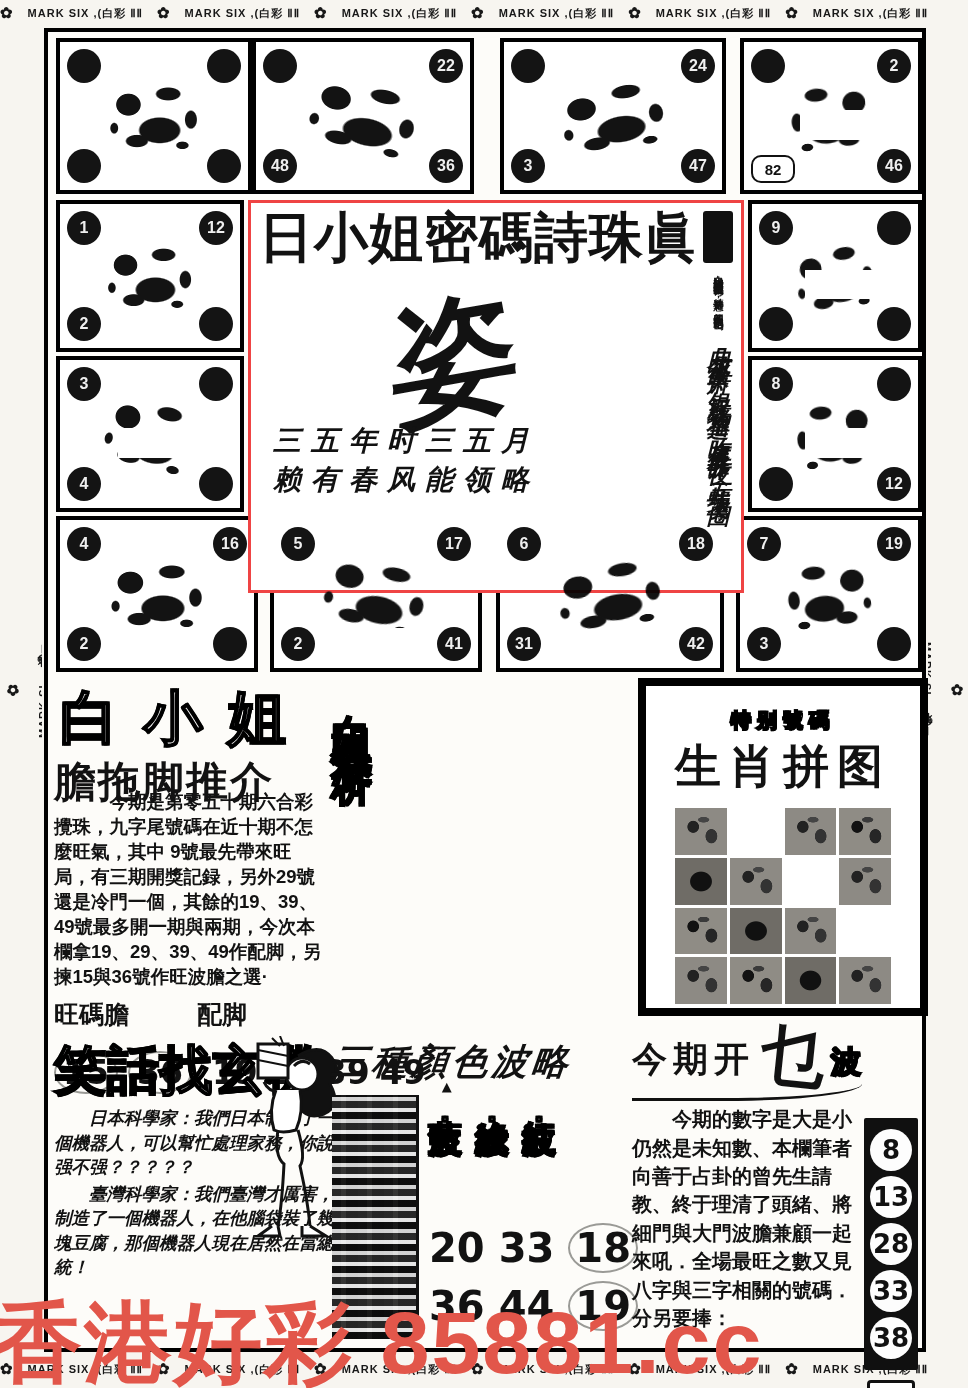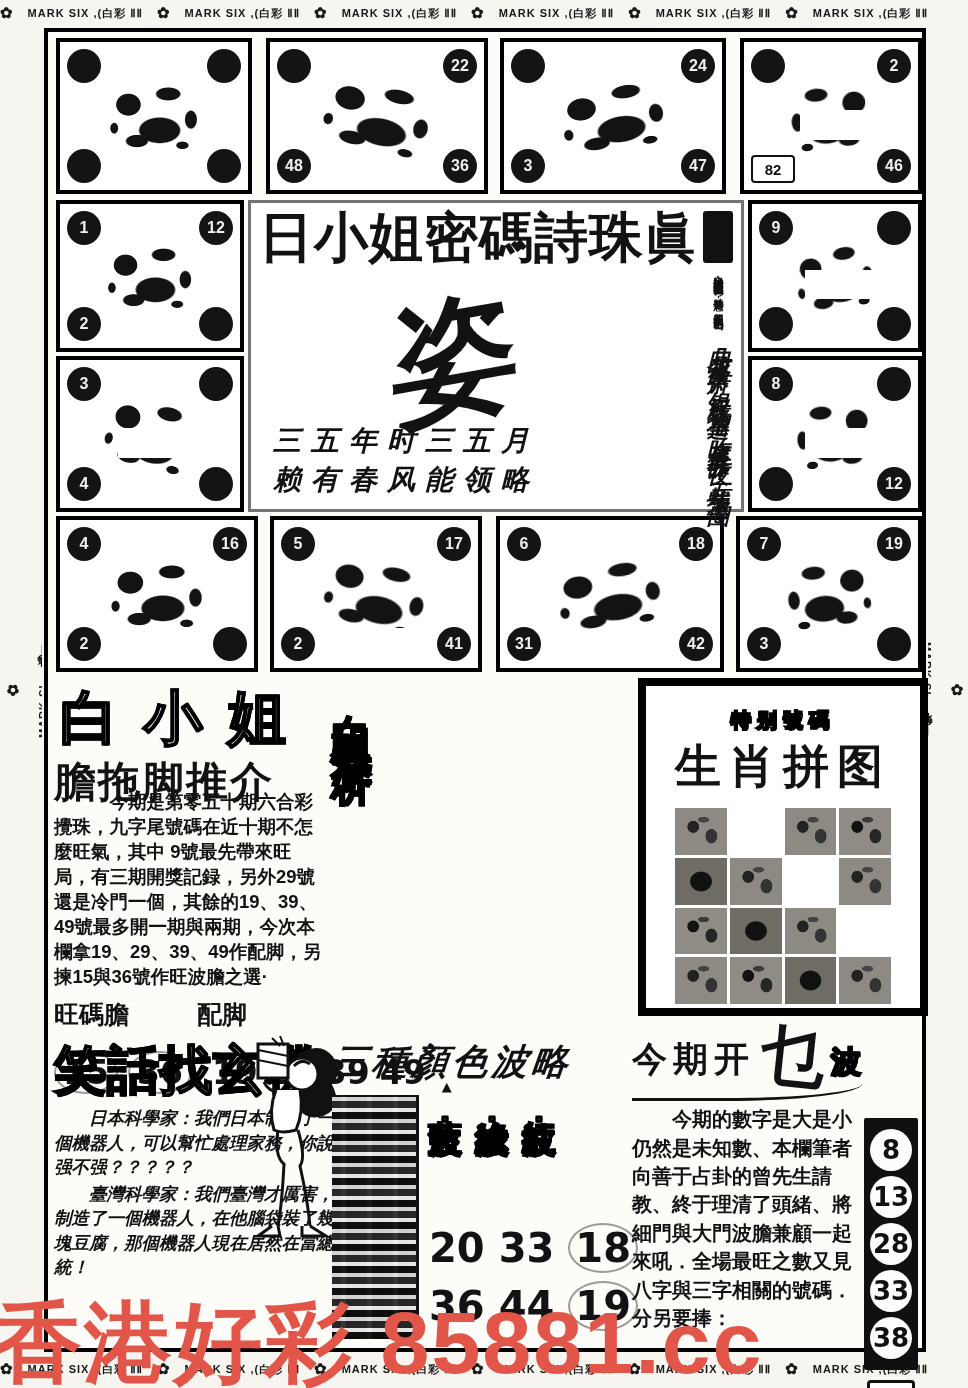--- a/index.html
+++ b/index.html
@@ -23,55 +23,55 @@
   .frame{position:absolute;left:44px;top:28px;width:882px;height:1324px;
     border:4px solid #000;box-sizing:border-box;background:#fdfcf9;}
 
   
   .card{position:absolute;background:#fff;border:4px solid #000;box-sizing:border-box;}
   .badge{position:absolute;width:34px;height:34px;border-radius:50%;background:#141414;
     color:#efefef;display:flex;align-items:center;justify-content:center;
     font-weight:bold;font-size:16px;z-index:3;}
   .badge.tl{left:7px;top:7px;} .badge.tr{right:7px;top:7px;}
   .badge.bl{left:7px;bottom:7px;} .badge.br{right:7px;bottom:7px;}
-  .badge.boxbadge{border-radius:4px;background:#fff;color:#111;border:2px solid #111;
+  .badge.boxbadge{border-radius:10px;background:#fff;color:#111;border:2px solid #111;
     width:40px;height:24px;font-size:15px;}
   .ink{position:absolute;left:12%;top:15%;right:12%;bottom:13%;z-index:1;opacity:.92;
     background:
      radial-gradient(closest-side at 32% 38%, #000 0 26%, transparent 28%),
      radial-gradient(closest-side at 60% 28%, #000 0 20%, transparent 23%),
      radial-gradient(closest-side at 54% 62%, #000 0 30%, transparent 33%),
      radial-gradient(closest-side at 76% 52%, #000 0 16%, transparent 19%),
      radial-gradient(closest-side at 38% 72%, #000 0 19%, transparent 22%),
      radial-gradient(closest-side at 22% 60%, #000 0 11%, transparent 14%),
      radial-gradient(closest-side at 70% 76%, #000 0 13%, transparent 16%);}
   .ink1{transform:rotate(12deg) scale(1.05);} .ink2{transform:rotate(-9deg);}
   .ink3{transform:scaleX(-1) rotate(5deg);}
   .patch{position:absolute;background:#fff;z-index:2;}
   .patch-center{left:32%;top:46%;width:44%;height:20%;}
   .patch-bottom{left:46%;bottom:7%;width:50%;height:20%;}
   .patch-top{left:26%;top:9%;width:52%;height:18%;}
 
   
   .c0{left:8px;top:6px;width:196px;height:156px;}
-  .c1{left:218px;top:6px;width:222px;height:156px;}
+  .c1{left:204px;top:6px;width:222px;height:156px;}
   .c2{left:452px;top:6px;width:226px;height:156px;}
   .c3{left:692px;top:6px;width:182px;height:156px;}
   .c4{left:8px;top:168px;width:188px;height:152px;}
   .c5{left:8px;top:324px;width:188px;height:156px;}
   .c6{left:700px;top:168px;width:174px;height:152px;}
   .c7{left:700px;top:324px;width:174px;height:156px;}
   .c8{left:8px;top:484px;width:202px;height:156px;}
   .c9{left:222px;top:484px;width:212px;height:156px;}
   .c10{left:448px;top:484px;width:228px;height:156px;}
   .c11{left:688px;top:484px;width:186px;height:156px;}
 
   
-  .masthead{position:absolute;left:200px;top:168px;width:496px;height:312px;
-    background:#fff;border:3px solid #737373;box-sizing:border-box;}
+  .masthead{position:absolute;left:200px;top:168px;width:496px;height:393px;
+    background:#fff;border:3px solid #ef4444;box-sizing:border-box;}
   .mast-title-row{position:absolute;left:8px;top:8px;display:flex;align-items:flex-start;}
   .mast-title{font-family:"Liberation Serif",serif;font-weight:900;font-size:54px;
     letter-spacing:1px;line-height:1;}
   .title-block{width:30px;height:52px;background:#111;margin-left:4px;border-radius:3px;}
   .script-char{position:absolute;left:140px;top:92px;font-family:"Liberation Serif",serif;
     font-size:128px;font-weight:bold;transform:rotate(-10deg) skewX(-8deg);line-height:1;}
   .couplet{position:absolute;left:22px;top:218px;font-family:"Liberation Serif",serif;
     font-weight:bold;font-style:italic;font-size:28px;letter-spacing:10px;line-height:1.4;}
   .poem{position:absolute;right:8px;top:64px;height:238px;writing-mode:vertical-rl;
     text-orientation:upright;font-family:"Liberation Serif",serif;}

